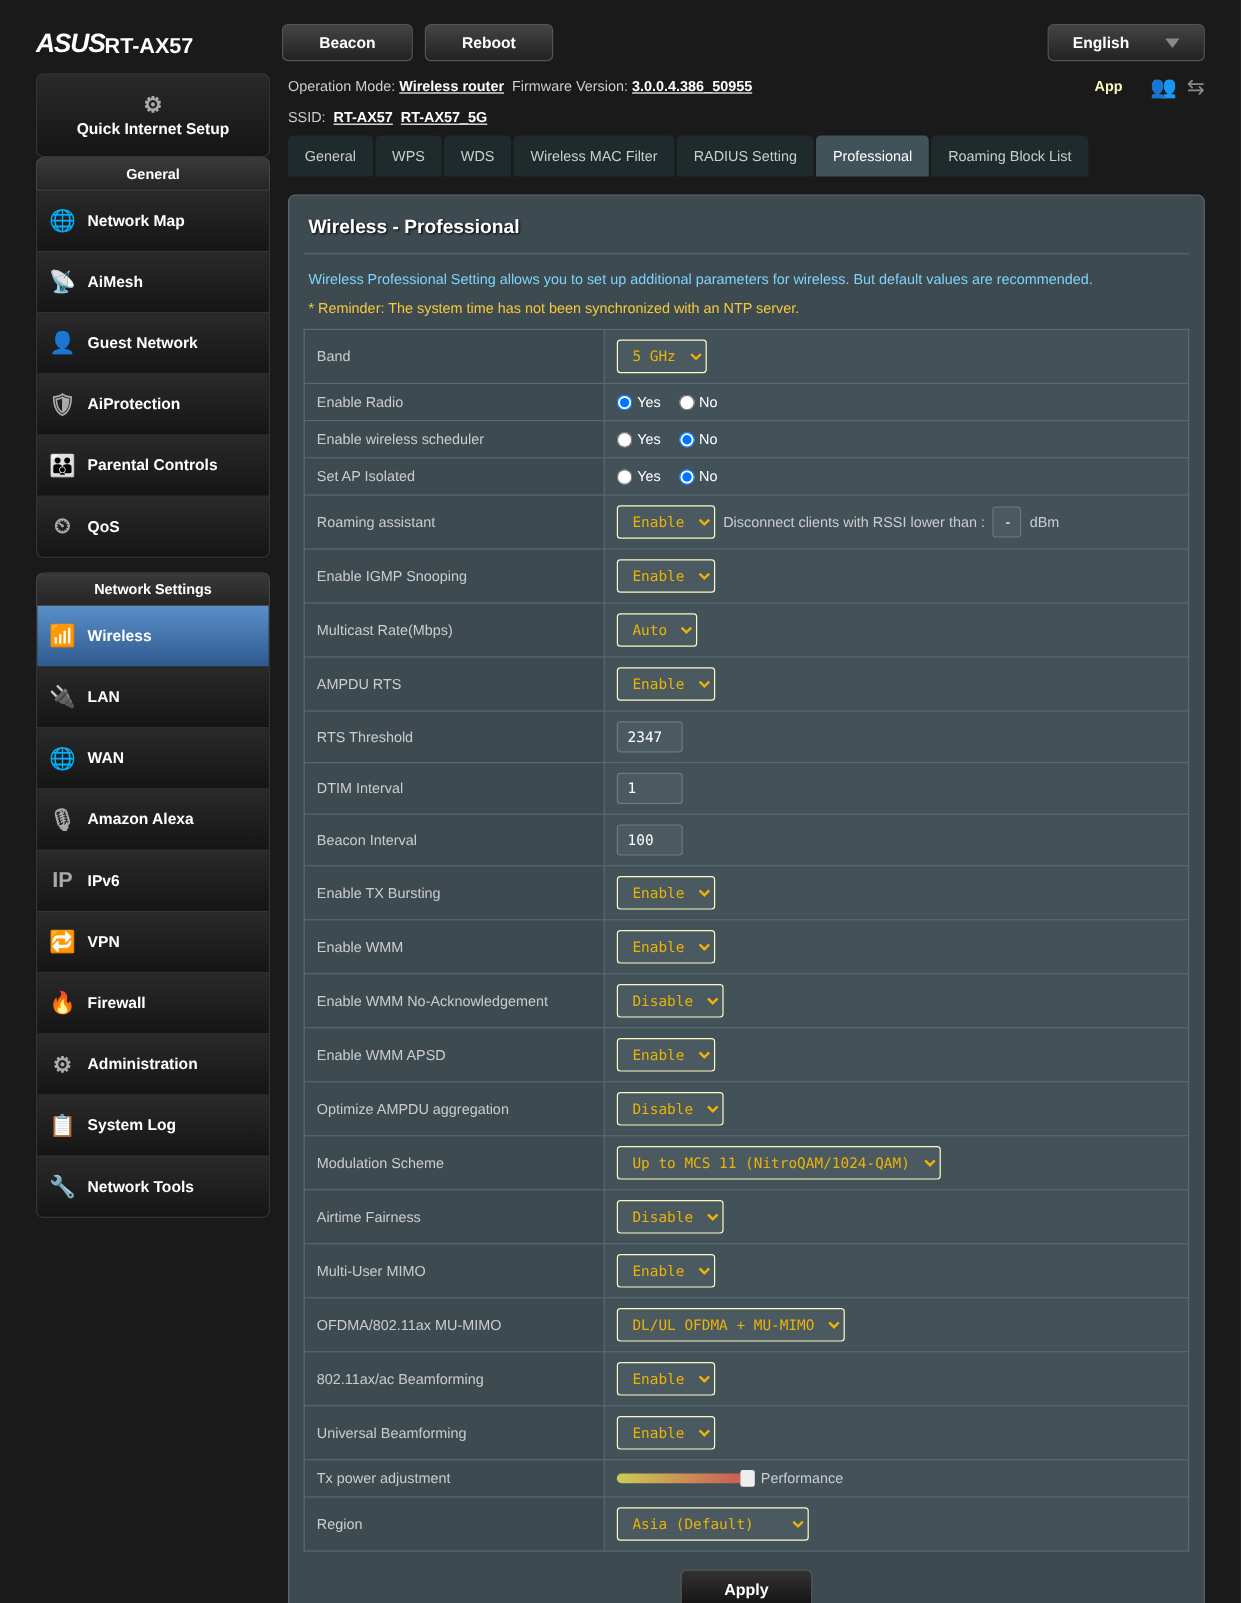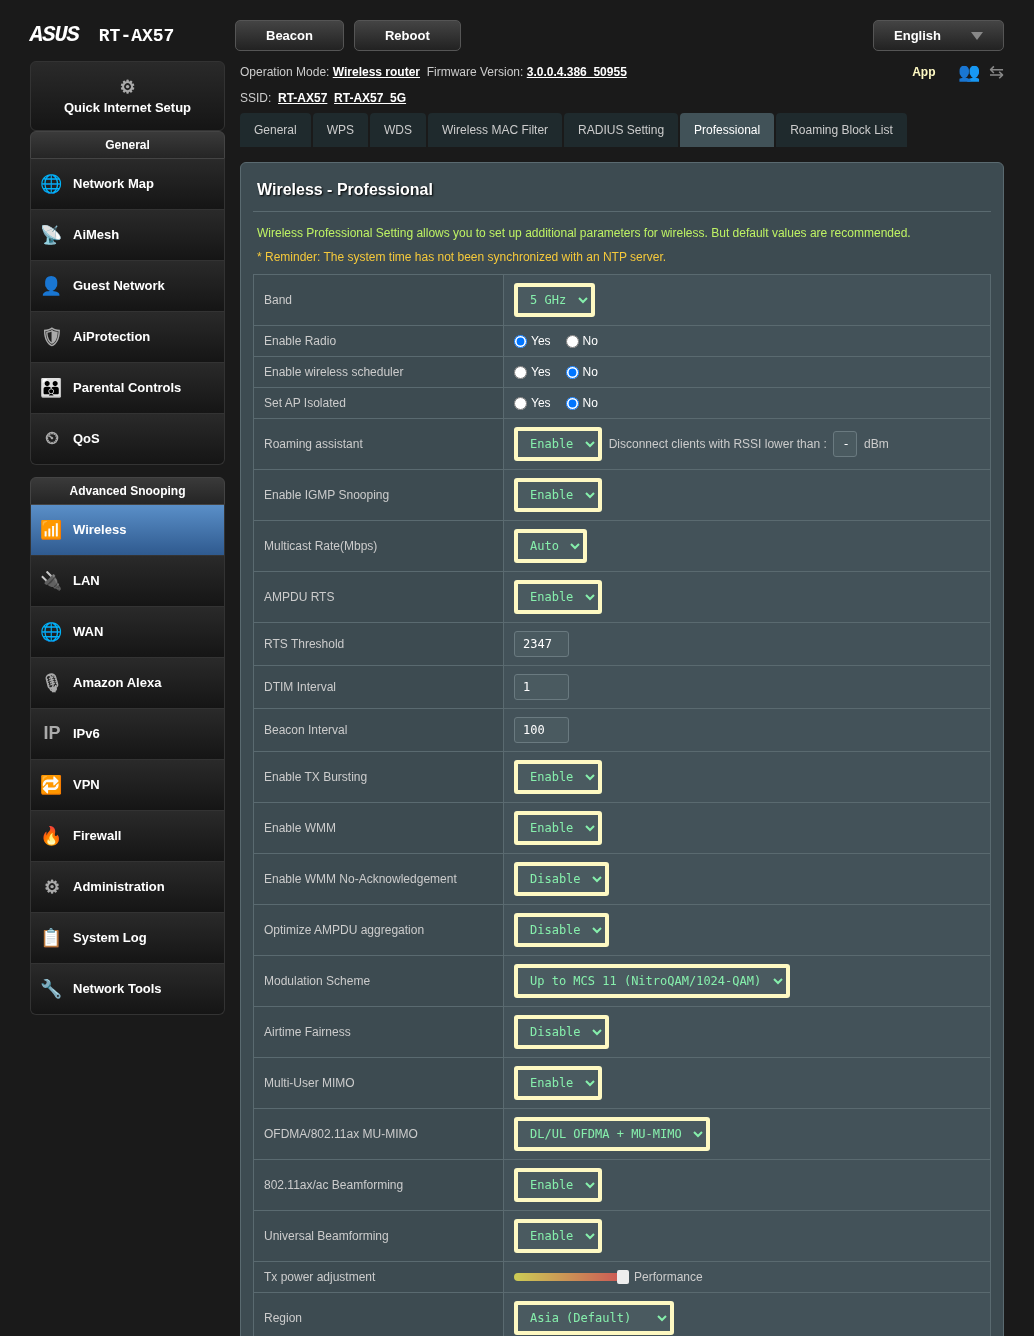--- a/index.html
+++ b/index.html
@@ -5,21 +5,21 @@
 * { margin: 0; padding: 0; box-sizing: border-box; }
 body {
   background: #1a1a1a;
   font-family: Arial, sans-serif;
   font-size: 13px;
   color: #ccc;
   width: 1034px;
 }
 .container { width: 1034px; padding: 20px 30px 10px 30px; }
 .topbar { display: flex; align-items: center; gap: 10px; margin-bottom: 10px; }
-.logo-area { display: flex; align-items: center; gap: 20px; width: 195px; font-family: Liberation Mono, monospace; }
+.logo-area { display: flex; align-items: flex-end; gap: 0; width: 195px; }
 .logo { color: #fff; font-style: italic; font-weight: bold; font-size: 22px; letter-spacing: -1px; }
 .model { color: #fff; font-weight: bold; font-size: 18px; }
 .topbtn { background: linear-gradient(#444,#222); border: 1px solid #555; color: #fff; padding: 7px 30px; border-radius: 5px; cursor: pointer; font-size: 13px; font-weight: bold; }
 .lang-select { margin-left: auto; background: linear-gradient(#444,#222); border: 1px solid #555; color: #fff; padding: 7px 20px; border-radius: 5px; display: flex; align-items: center; gap: 30px; font-weight: bold; }
 .lang-select .arrow { width: 0; height: 0; border-left: 6px solid transparent; border-right: 6px solid transparent; border-top: 8px solid #888; }
 .main-layout { display: flex; gap: 15px; }
 .sidebar { width: 195px; flex-shrink: 0; }
 .side-group-label { background: linear-gradient(#3a3a3a,#252525); color: #fff; text-align: center; padding: 6px; border-radius: 6px 6px 0 0; font-size: 12px; font-weight: bold; border: 1px solid #444; }
 .side-item { background: linear-gradient(#2a2a2a,#151515); border: 1px solid #333; border-top: none; padding: 14px 10px; display: flex; align-items: center; gap: 10px; color: #fff; font-weight: bold; font-size: 13px; cursor: pointer; }
 .side-item.first { border-radius: 6px 6px 0 0; border-top: 1px solid #333; }
@@ -30,26 +30,26 @@
 .statusbar { color: #ccc; font-size: 12px; margin-bottom: 8px; display: flex; align-items: center; text-align: center; }
 .statusbar .link { color: #fff; text-decoration: underline; font-weight: bold; cursor: pointer; }
 .statusbar .app { color: #fef9c3; font-weight: bold; margin-left: auto; margin-right: 15px; }
 .statusbar .top-icon { color: #888; font-size: 18px; margin-left: 8px; }
 .content { flex: 1; min-width: 0; }
 .tabs { display: flex; gap: 2px; margin-bottom: 15px; }
 .tab { background: #1f2a2d; color: #ccc; padding: 10px 14px; border-radius: 4px 4px 0 0; cursor: pointer; font-size: 12px; }
 .tab.active { background: #415258; color: #fff; }
 .panel { background: #3d4b51; border: 1px solid #5a6a70; border-radius: 6px; padding: 12px; }
 .panel-title { color: #fff; font-size: 16px; font-weight: bold; padding: 6px 4px 12px 4px; text-shadow: 1px 1px 2px #000; }
-.panel-desc { color: #bef264; font-size: 12px; padding: 14px 4px 10px 4px; border-top: 1px solid #5a6a70; }
+.panel-desc { color: #7dd3fc; font-size: 12px; padding: 14px 4px 10px 4px; border-top: 1px solid #5a6a70; }
 .reminder { color: #f5c93b; font-size: 12px; padding: 0 4px 10px 4px; display: block; }
 .settings-table { width: 100%; border-collapse: collapse; }
 .settings-table td { border: 1px solid #5a6a70; padding: 8px 10px; font-size: 12px; background: #435259; }
 .settings-table td:first-child { width: 250px; background: #3d4b51; }
-.sel { background: #4a5a60; border: 4px solid #fef9c3; color: #86efac; padding: 5px 8px; font-family: monospace; font-size: 12px; border-radius: 3px; }
+.sel { background: #4a5a60; border: 1px solid #fef9c3; color: #eab308; padding: 5px 8px; font-family: monospace; font-size: 12px; border-radius: 3px; }
 .txt { background: #4a5a60; border: 1px solid #6a7a80; color: #fff; padding: 5px 8px; font-family: monospace; font-size: 12px; border-radius: 3px; width: 55px; text-align: left; }
 .radio-group { display: flex; gap: 15px; align-items: center; color: #fff; }
 .radio-group label { display: flex; gap: 4px; align-items: center; cursor: pointer; }
 .apply-row { text-align: center; padding: 15px; }
 .apply-btn { background: linear-gradient(#333,#111); border: 1px solid #555; color: #fff; padding: 8px 35px; border-radius: 5px; font-weight: bold; cursor: pointer; }
 .slider-wrap { display: flex; align-items: center; gap: 10px; }
 .slider-track { width: 110px; height: 8px; background: linear-gradient(to right, #cc5, #c55); border-radius: 4px; position: relative; }
 .slider-thumb { position: absolute; right: -5px; top: -3px; width: 12px; height: 14px; background: #eee; border-radius: 2px; }
 </style>
 </head>
@@ -95,21 +95,21 @@
           </div>
           <div class="side-item">
             <span class="icon">👪</span>
             <span>Parental Controls</span>
           </div>
           <div class="side-item last">
             <span class="icon">⏲</span>
             <span>QoS</span>
           </div>
         </div>
-      <div class="side-group-label">Advanced Snooping</div>
+      <div class="side-group-label">Network Settings</div>
       <div id="advanced-items">
           <div class="side-item active">
             <span class="icon">📶</span>
             <span>Wireless</span>
           </div>
           <div class="side-item">
             <span class="icon">🔌</span>
             <span>LAN</span>
           </div>
           <div class="side-item">
@@ -267,20 +267,24 @@
               </tr>
           <tr>
                 <td>Enable WMM</td>
               <td><select class="sel"><option>Enable</option></select></td>
               </tr>
           <tr>
                 <td>Enable WMM No-Acknowledgement</td>
               <td><select class="sel"><option>Disable</option></select></td>
               </tr>
           <tr>
+                <td>Enable WMM APSD</td>
+              <td><select class="sel"><option>Enable</option></select></td>
+              </tr>
+          <tr>
                 <td>Optimize AMPDU aggregation</td>
               <td><select class="sel"><option>Disable</option></select></td>
               </tr>
           <tr>
                 <td>Modulation Scheme</td>
               <td><select class="sel"><option>Up to MCS 11 (NitroQAM/1024-QAM)</option></select></td>
               </tr>
           <tr>
                 <td>Airtime Fairness</td>
               <td><select class="sel"><option>Disable</option></select></td>

